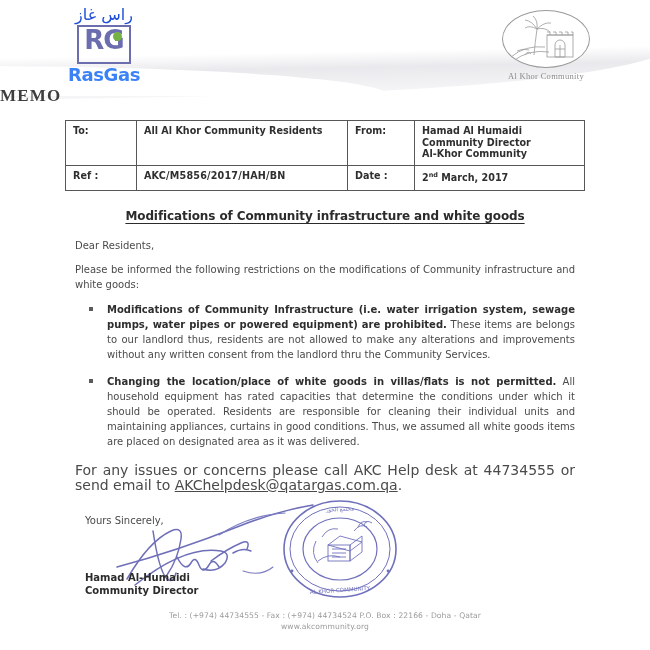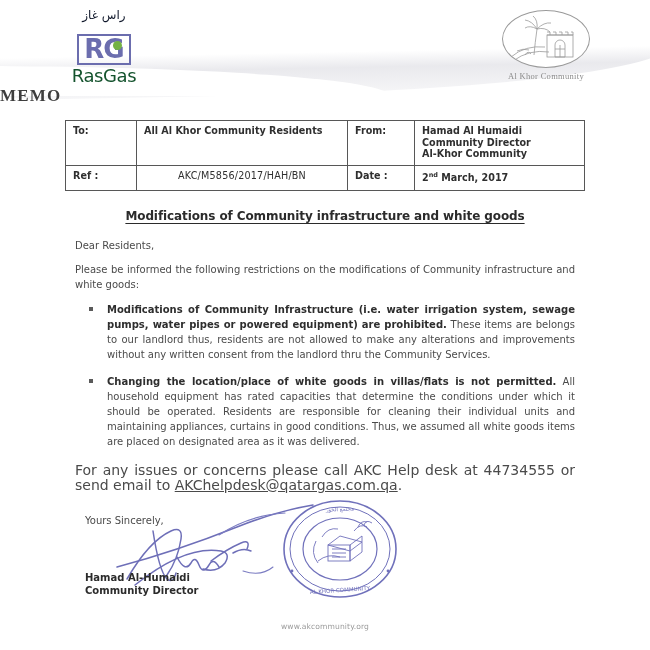--- a/index.html
+++ b/index.html
@@ -55,32 +55,32 @@
     z-index: 3;
     display: flex;
     align-items: flex-start;
     justify-content: space-between;
     padding: 8px 34px 0 44px;
   }
 
   
   .rasgas { text-align: center; width: 120px; }
   .rasgas-ar {
-    font-size: 12px;
-    color: #0f172a;
+    font-size: 16px;
+    color: #1d4ed8;
     letter-spacing: 0px;
     line-height: 14px;
     direction: rtl;
     font-family: "DejaVu Sans", sans-serif;
   }
   .rasgas-mark {
     display: inline-block;
     border: 2.5px solid #6b6dae;
-    padding: 0px 5px 1px 5px;
-    margin-top: 12px;
+    padding: 0px 5px 9px 5px;
+    margin-top: 3px;
     position: relative;
   }
   .rasgas-rg {
     font-size: 26px;
     font-weight: bold;
     color: #6b6dae;
     letter-spacing: -1px;
     line-height: 26px;
     font-family: "DejaVu Sans", sans-serif;
   }
@@ -88,22 +88,22 @@
     position: absolute;
     right: 7px;
     top: 5px;
     width: 9px;
     height: 9px;
     border-radius: 50%;
     background: #74b243;
   }
   .rasgas-name {
     font-size: 18px;
-    font-weight: normal;
-    color: #14532d;
+    font-weight: bold;
+    color: #3b82f6;
     letter-spacing: -0.4px;
     line-height: 19px;
     margin-top: 1px;
   }
 
   
   .akc { text-align: center; width: 140px; margin-top: 2px; }
   .akc-oval {
     width: 86px;
     height: 56px;
@@ -167,21 +167,21 @@
     font-size: 9.6px;
     color: #2f2f2f;
     vertical-align: top;
     line-height: 11.6px;
     font-family: "DejaVu Sans", sans-serif;
   }
   .cell-label { font-weight: bold; width: 56px; }
   .cell-label2 { font-weight: bold; width: 52px; }
   .cell-to { width: 196px; font-weight: bold; }
   .cell-from { font-weight: bold; }
-  .cell-ref { font-weight: normal; letter-spacing: 0.2px; text-align: center; }
+  .cell-ref { font-weight: bold; letter-spacing: 0.2px; }
   .cell-date { font-weight: bold; }
   .cell-date sup { font-size: 6.5px; }
   .row-top td { height: 34px; }
   .row-bot td { height: 15px; }
 
   
   .subject {
     text-align: center;
     font-size: 12px;
     font-weight: bold;
@@ -429,16 +429,17 @@
     </svg>
 
     <div class="sig-name">
       <div>Hamad Al-Humaidi</div>
       <div>Community Director</div>
     </div>
 
   </div>
 
   <div class="footer">
+    <div>Tel. : (+974) 44734555 -  Fax : (+974) 44734524  P.O. Box : 22166 - Doha - Qatar</div>
     <div>www.akcommunity.org</div>
   </div>
 
 </div>
 
 </body></html>

